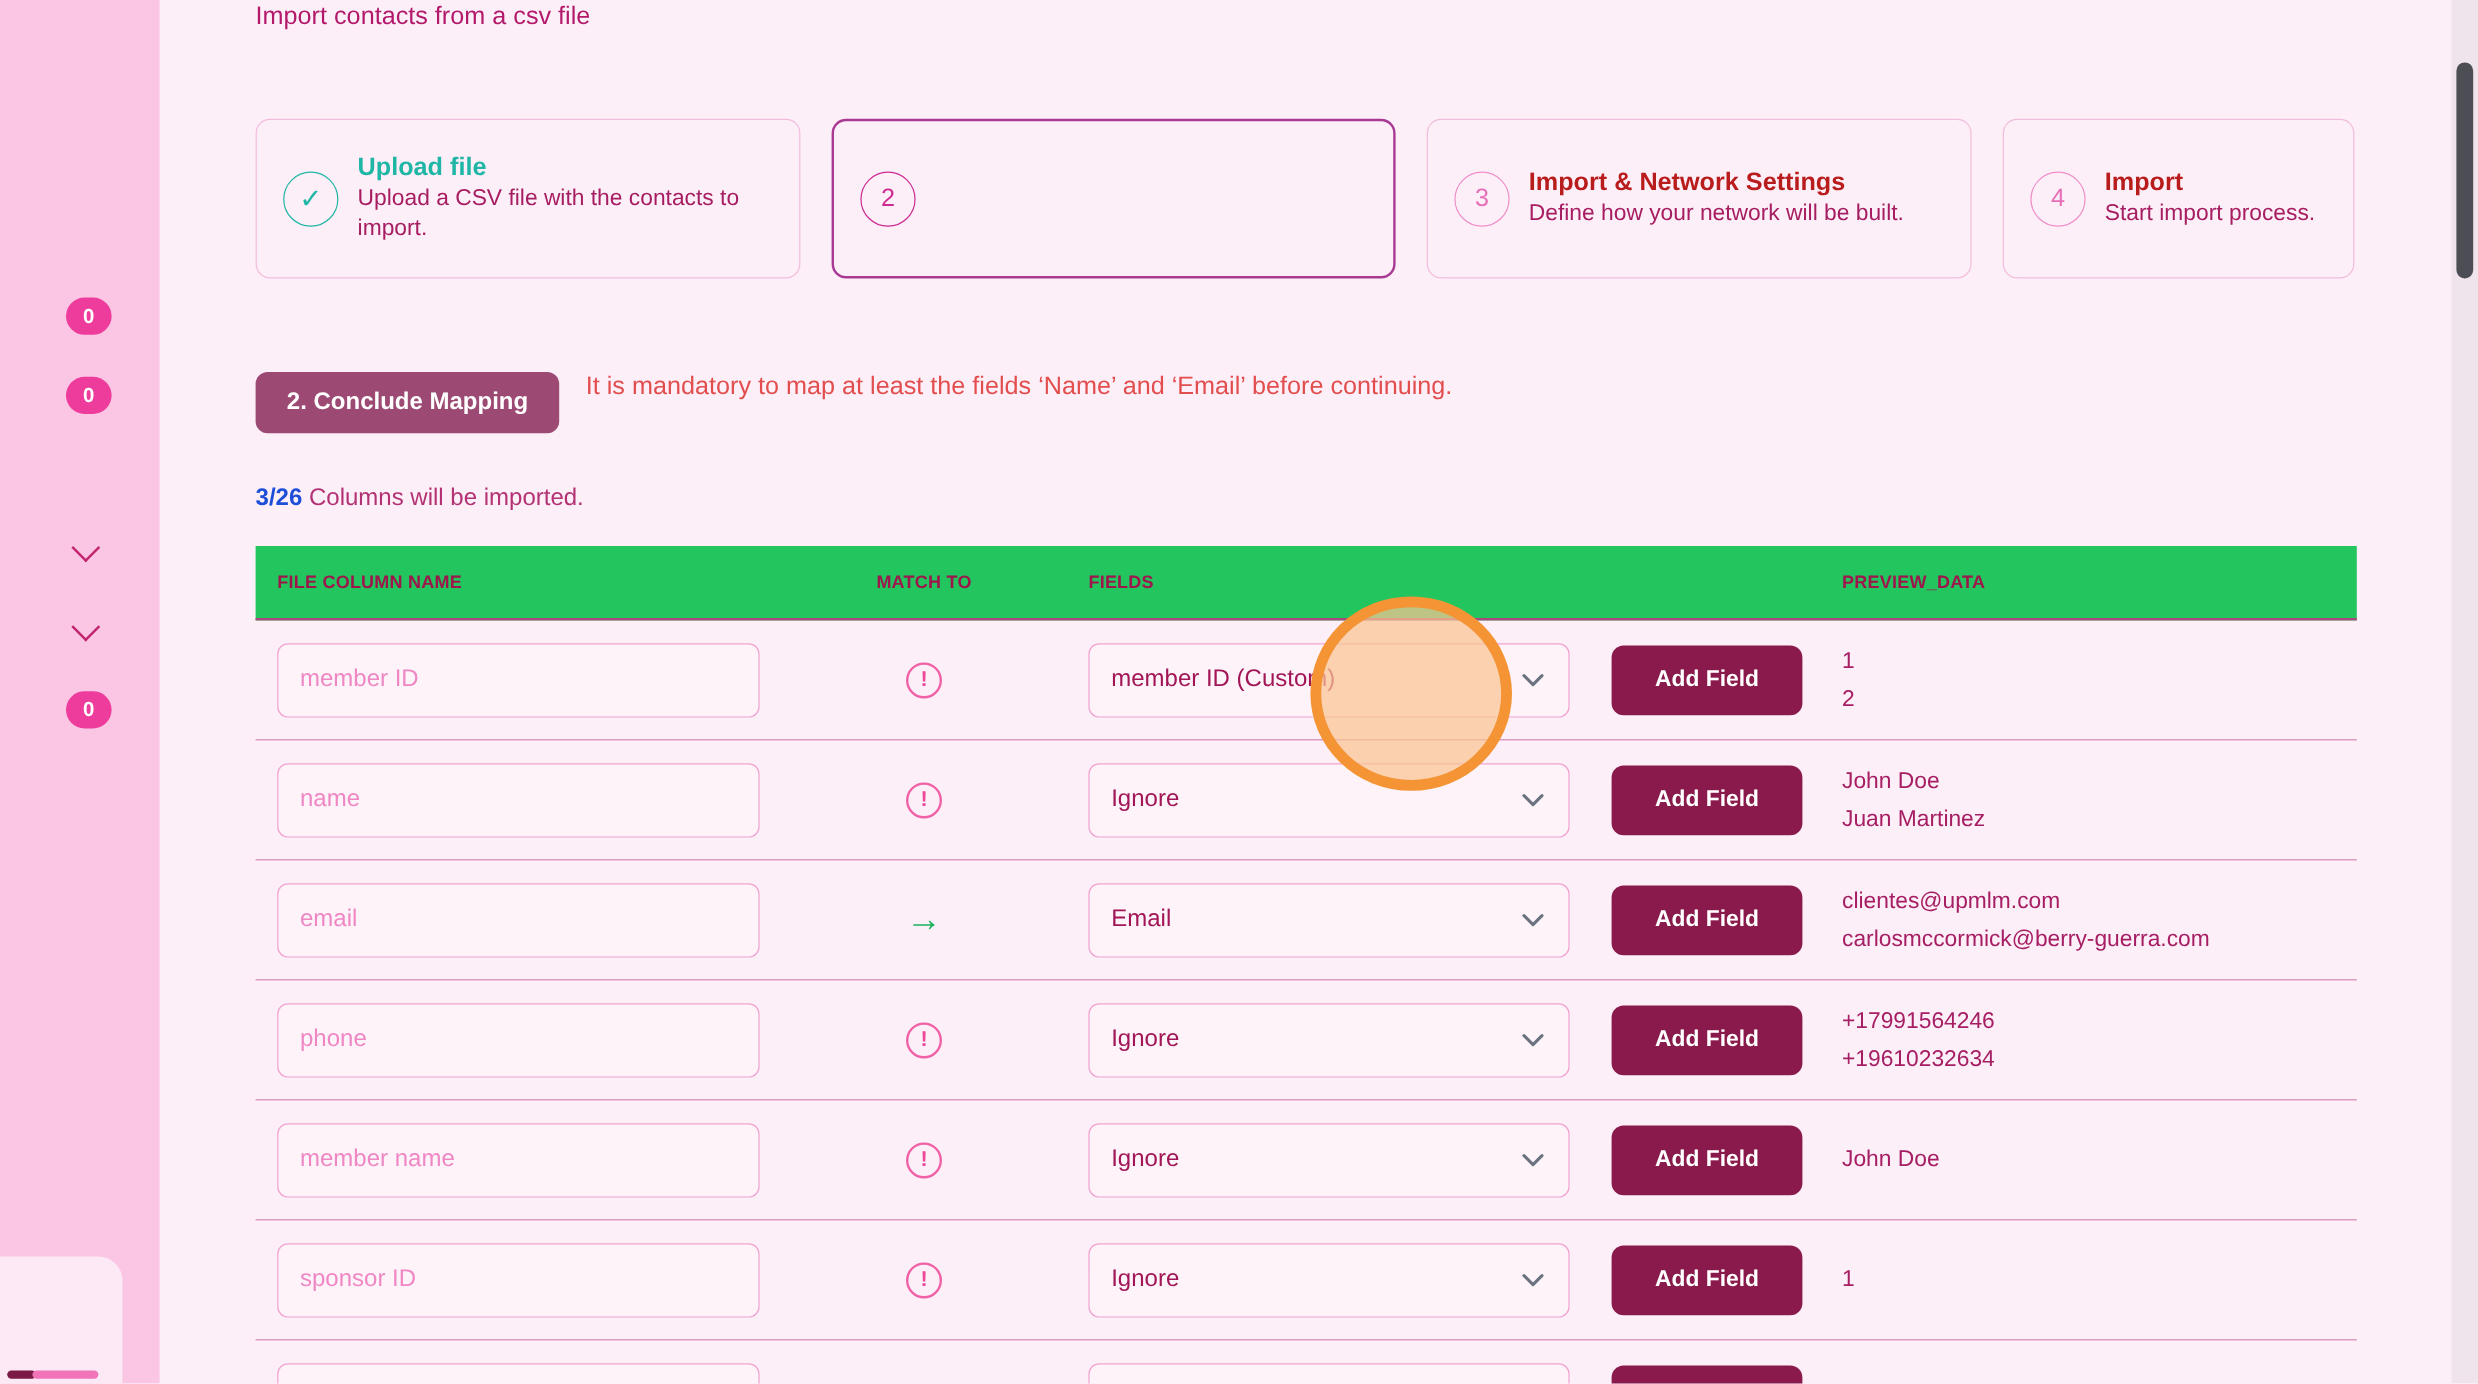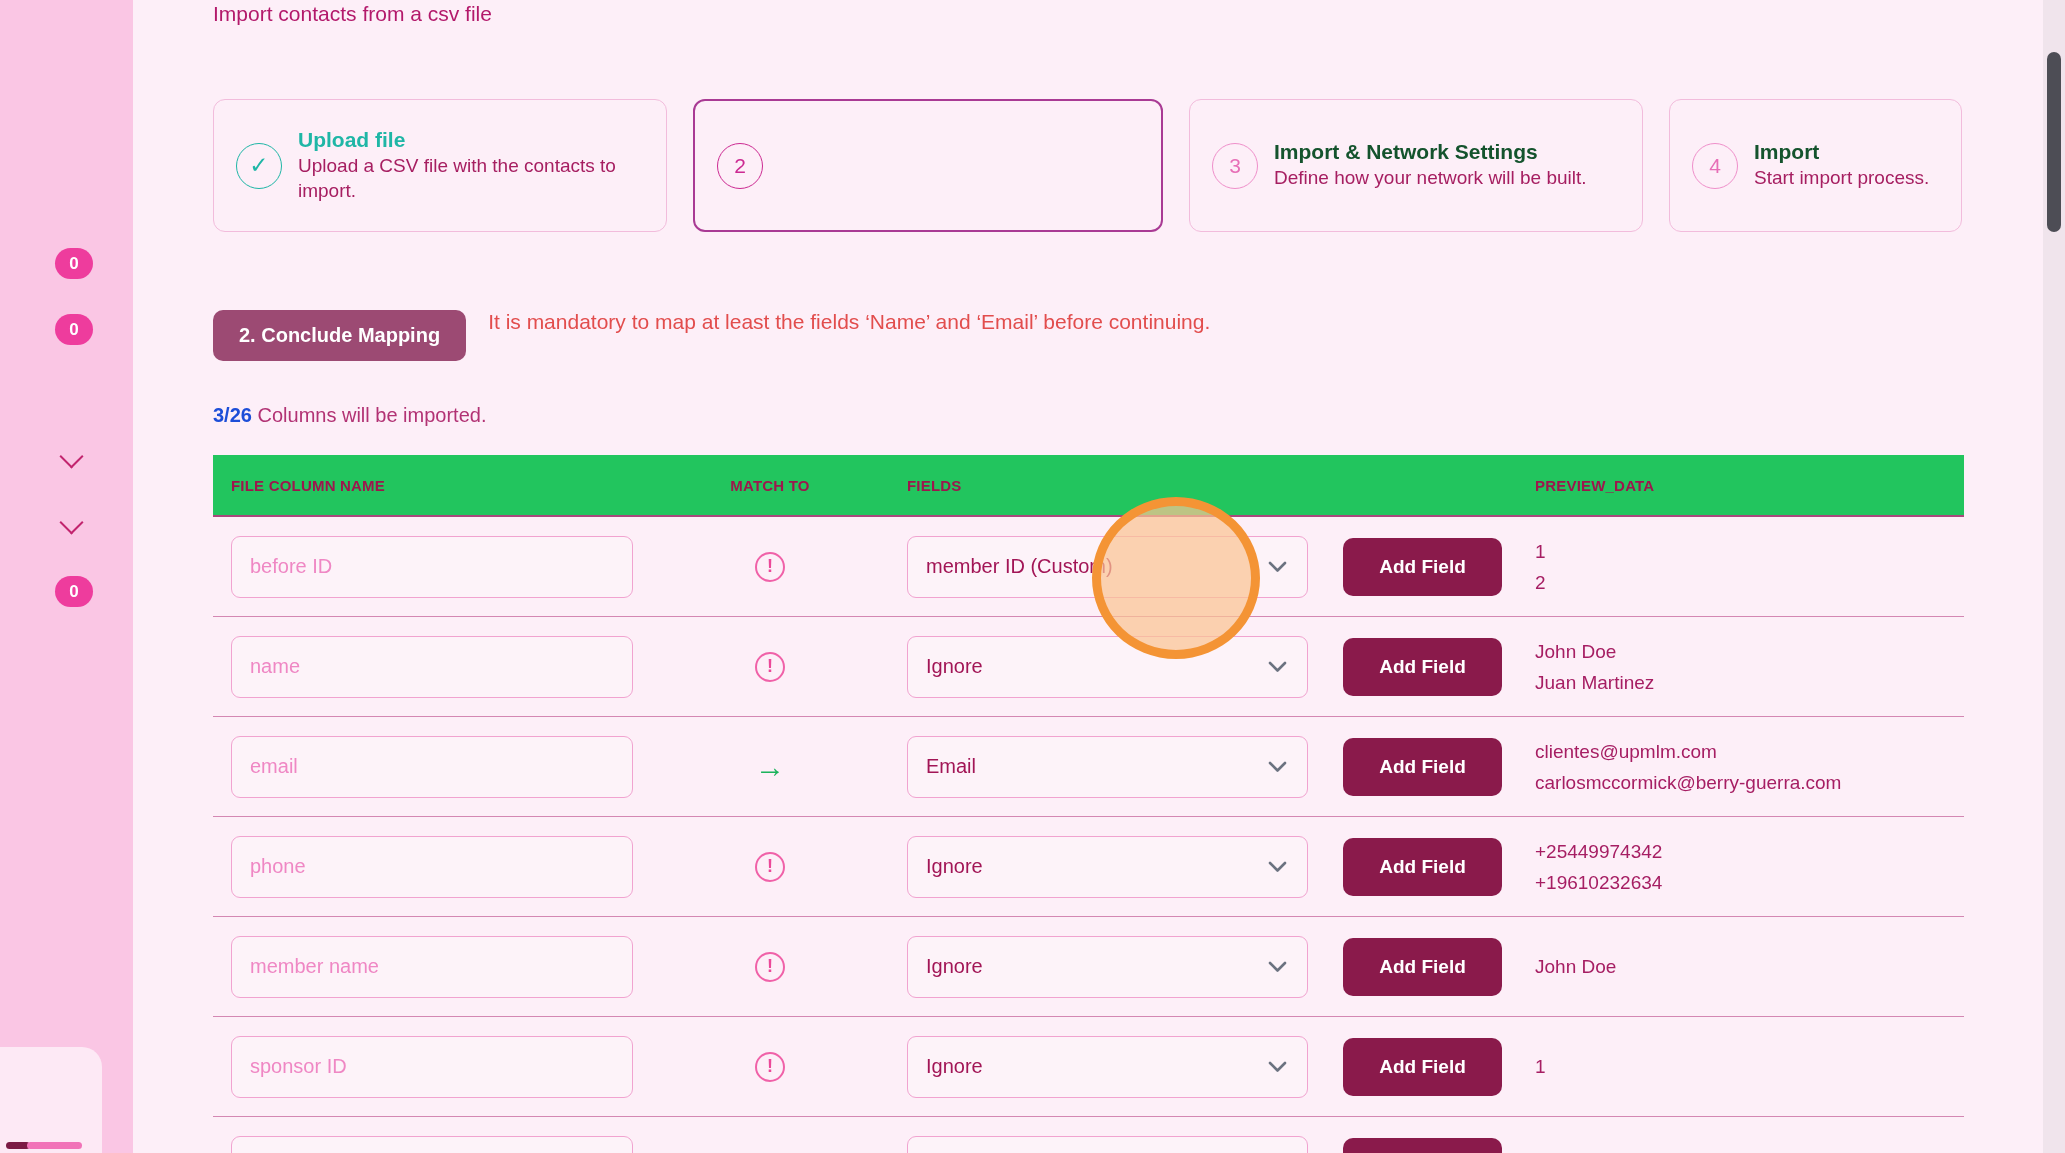--- a/index.html
+++ b/index.html
@@ -32,21 +32,21 @@
                display:flex; align-items:center; padding:0 18px 0 22px; gap:16px; background:transparent; }
   .step-card.active { border:2px solid #a93a94; }
   .w1 { width:454px; } .w2 { width:470px; } .w3 { width:454px; } .w4 { width:293px; }
   .step-circle { width:46px; height:46px; border-radius:50%; border:1.5px solid;
                  display:flex; align-items:center; justify-content:center; font-size:21px; flex:0 0 auto; }
   .circ-complete { border-color:#1fb6a6; color:#1fb6a6; font-size:23px; }
   .circ-active   { border-color:#cc2a92; color:#cc2a92; }
   .circ-upcoming { border-color:#ef8fca; color:#e76fb7; }
   .step-text  { display:flex; flex-direction:column; gap:2px; }
   .step-title { font-size:21px; font-weight:bold; }
-  .t-complete { color:#1fb6a6; } .t-active { color:#d6219c; } .t-upcoming { color:#14532d; }
+  .t-complete { color:#1fb6a6; } .t-active { color:#d6219c; } .t-upcoming { color:#b91c1c; }
   .step-desc  { font-size:19px; color:#a61e61; line-height:1.27; }
 
   
   .conclude-row { position:absolute; left:80px; top:310px; display:flex; align-items:flex-start; gap:22px; }
   .conclude-btn { background:#9c4a73; color:#fff; font-weight:bold; font-size:20px; border:none;
                   border-radius:10px; padding:14px 26px; font-family:inherit; cursor:pointer; }
   .mandatory { color:#e24d4d; font-size:21px; }
 
   .columns-line { position:absolute; left:80px; top:404px; font-size:20px; color:#b23274; }
   .columns-count { font-weight:bold; color:#1d4ed8;margin-top:39px; }
@@ -141,21 +141,21 @@
       <span class="th h1">FILE COLUMN NAME</span>
       <span class="th h2">MATCH TO</span>
       <span class="th h3">FIELDS</span>
       <span class="th h4"></span>
       <span class="th h5">PREVIEW_DATA</span>
     </div>
     <div>
   <div class="trow">
     <div class="cell">
       <div class="colname-box">
-        <span class="colname">before ID</span>
+        <span class="colname">member ID</span>
       </div>
     </div>
     <div class="cell c-match">
       <span class="warn-icon">!</span>
 
     </div>
     <div class="cell">
       <div class="select">
         <span class="select-value">member ID (Custom)</span>
         <svg width="19" height="12" viewBox="0 0 19 12">
@@ -241,21 +241,21 @@
         <span class="select-value">Ignore</span>
         <svg width="19" height="12" viewBox="0 0 19 12">
           <polyline points="2,2 9.5,9.5 17,2" fill="none" stroke="#6b7280" stroke-width="2.6" stroke-linecap="round" stroke-linejoin="round"></polyline>
         </svg>
       </div>
     </div>
     <div class="cell">
       <button class="add-field">Add Field</button>
     </div>
     <div class="cell c-preview">
-            <div>+25449974342</div>
+            <div>+17991564246</div>
             <div>+19610232634</div>
           </div>
   </div>
 
   <div class="trow">
     <div class="cell">
       <div class="colname-box">
         <span class="colname">member name</span>
       </div>
     </div>

